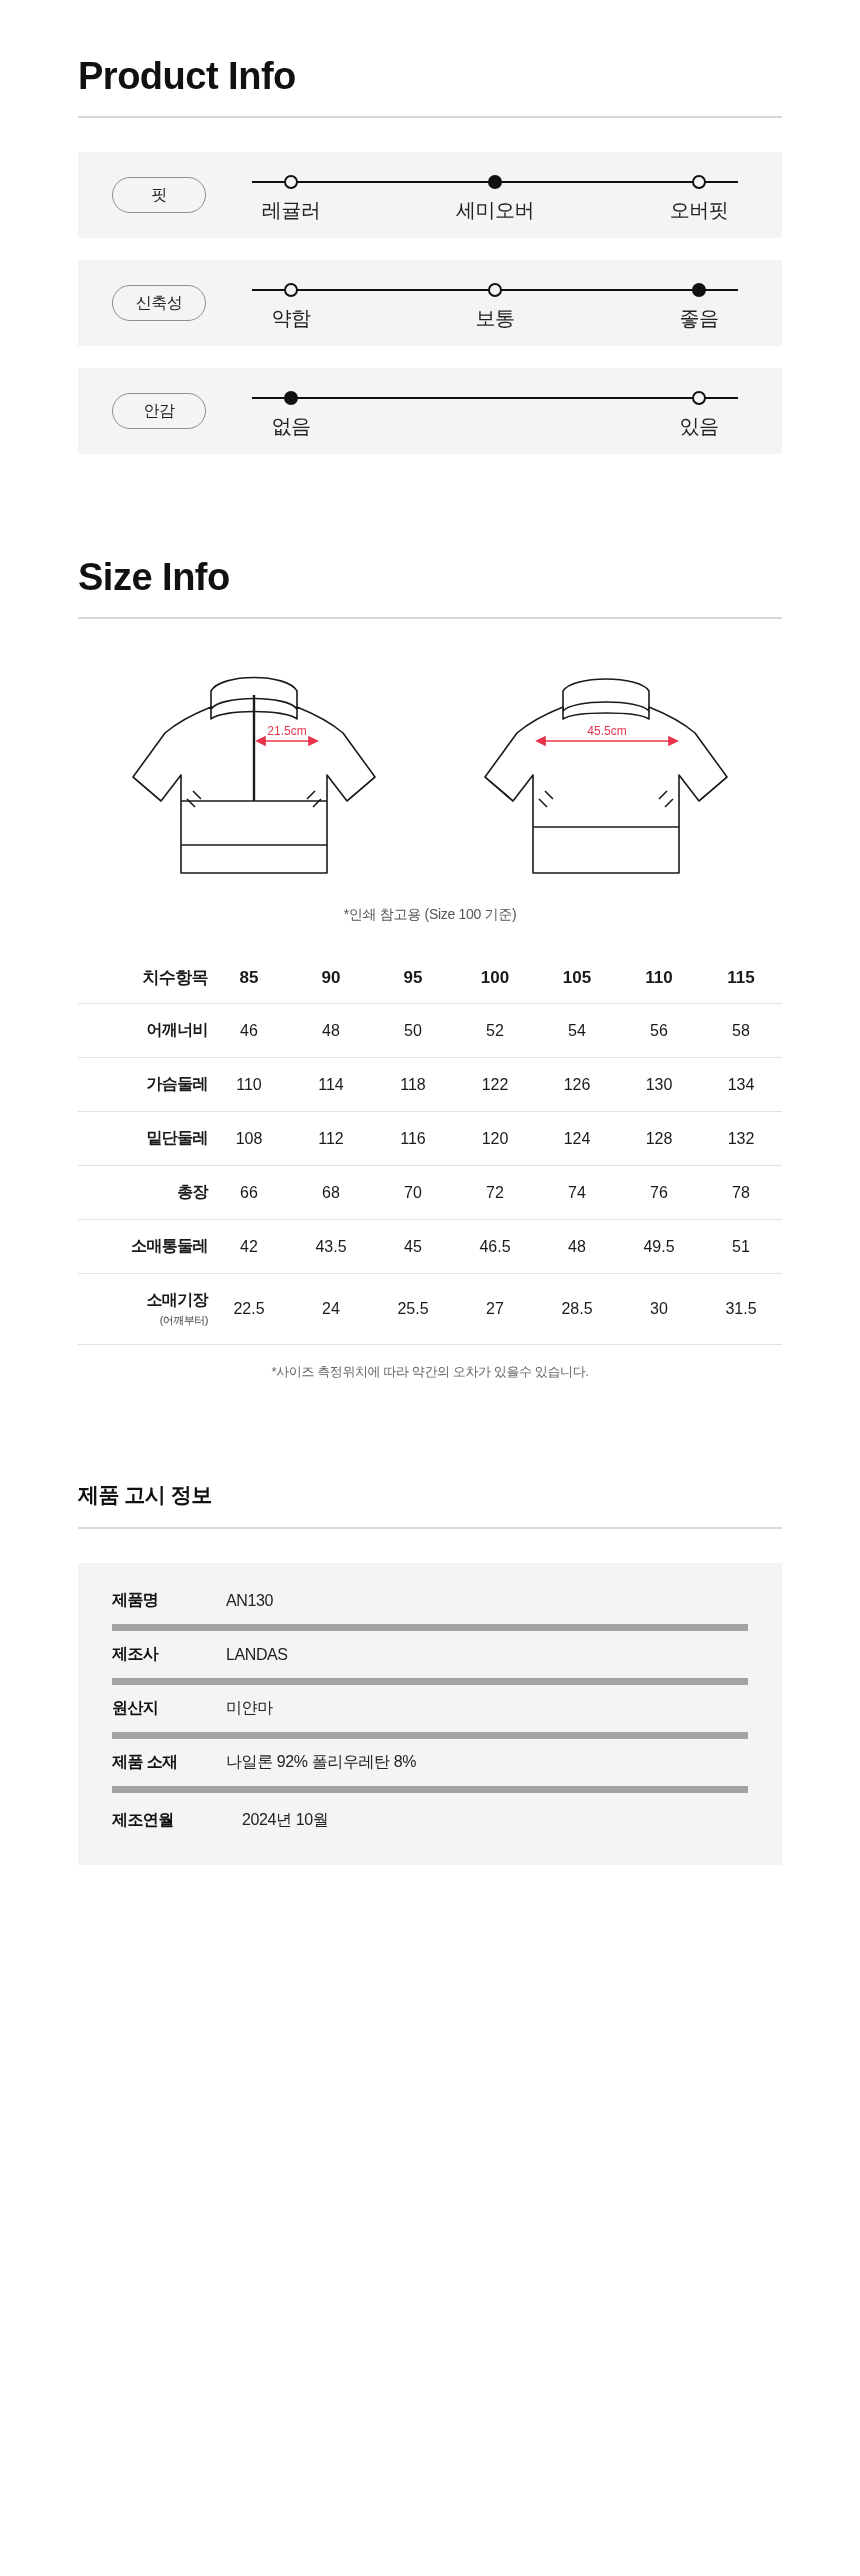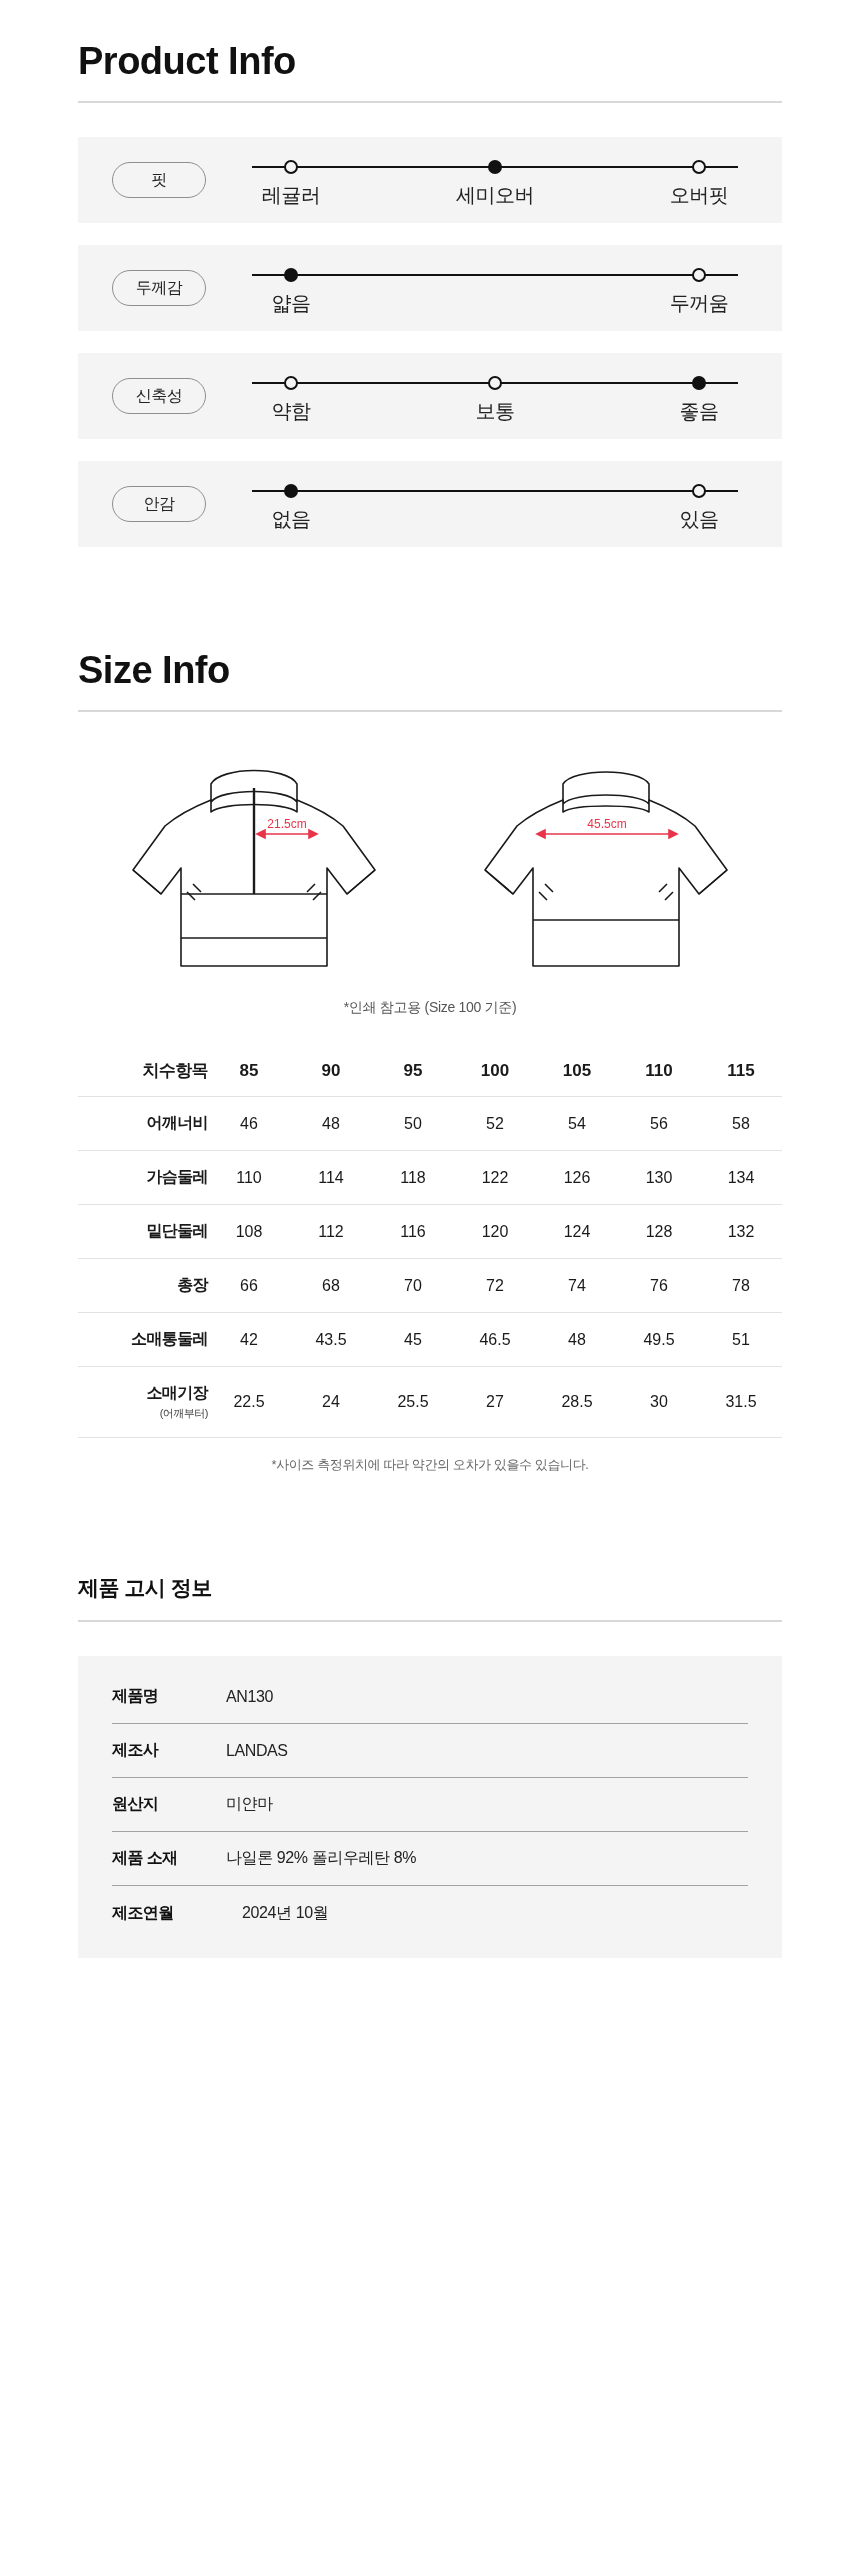--- a/index.html
+++ b/index.html
@@ -11,21 +11,21 @@
   body {
     width: 860px;
     min-height: 2576px;
     font-family: "Liberation Sans", sans-serif;
     color: #1a1a1a;
     -webkit-font-smoothing: antialiased;
   }
   .page {
     width: 860px;
     margin: 0 auto;
-    padding: 0 78px;
+    padding: 15px 78px;
   }
 
   
   .section-title {
     font-size: 38px;
     font-weight: bold;
     letter-spacing: -0.5px;
     color: #111;
     margin: 0;
     padding-top: 40px;
@@ -166,21 +166,21 @@
   
   .notice {
     background: #f4f4f4;
     margin-top: 34px;
     padding: 14px 34px 18px 34px;
   }
   .notice-row {
     display: flex;
     align-items: center;
     min-height: 54px;
-    border-bottom: 1px solid #a3a3a3;
+    border-bottom: 7px solid #a3a3a3;
   }
   .notice-row:last-child { border-bottom: none; gap: 16px; }
   .notice-key {
     flex: 0 0 100px;
     font-size: 16px;
     font-weight: bold;
     color: #111;
     letter-spacing: -0.6px;
   }
   .notice-val {
@@ -209,30 +209,20 @@
         <div class="scale-line"></div>
         <div class="scale-pt" style="left:8%"></div>
         <div class="scale-lbl" style="left:8%">레귤러</div>
         <div class="scale-pt on" style="left:50%"></div>
         <div class="scale-lbl" style="left:50%">세미오버</div>
         <div class="scale-pt" style="left:92%"></div>
         <div class="scale-lbl" style="left:92%">오버핏</div>
       </div>
     </div>
 
-    <div class="pinfo-row">
-      <div class="pill">두께감</div>
-      <div class="scale">
-        <div class="scale-line"></div>
-        <div class="scale-pt on" style="left:8%"></div>
-        <div class="scale-lbl" style="left:8%">얇음</div>
-        <div class="scale-pt" style="left:92%"></div>
-        <div class="scale-lbl" style="left:92%">두꺼움</div>
-      </div>
-    </div>
 
     <div class="pinfo-row">
       <div class="pill">신축성</div>
       <div class="scale">
         <div class="scale-line"></div>
         <div class="scale-pt" style="left:8%"></div>
         <div class="scale-lbl" style="left:8%">약함</div>
         <div class="scale-pt" style="left:50%"></div>
         <div class="scale-lbl" style="left:50%">보통</div>
         <div class="scale-pt on" style="left:92%"></div>

